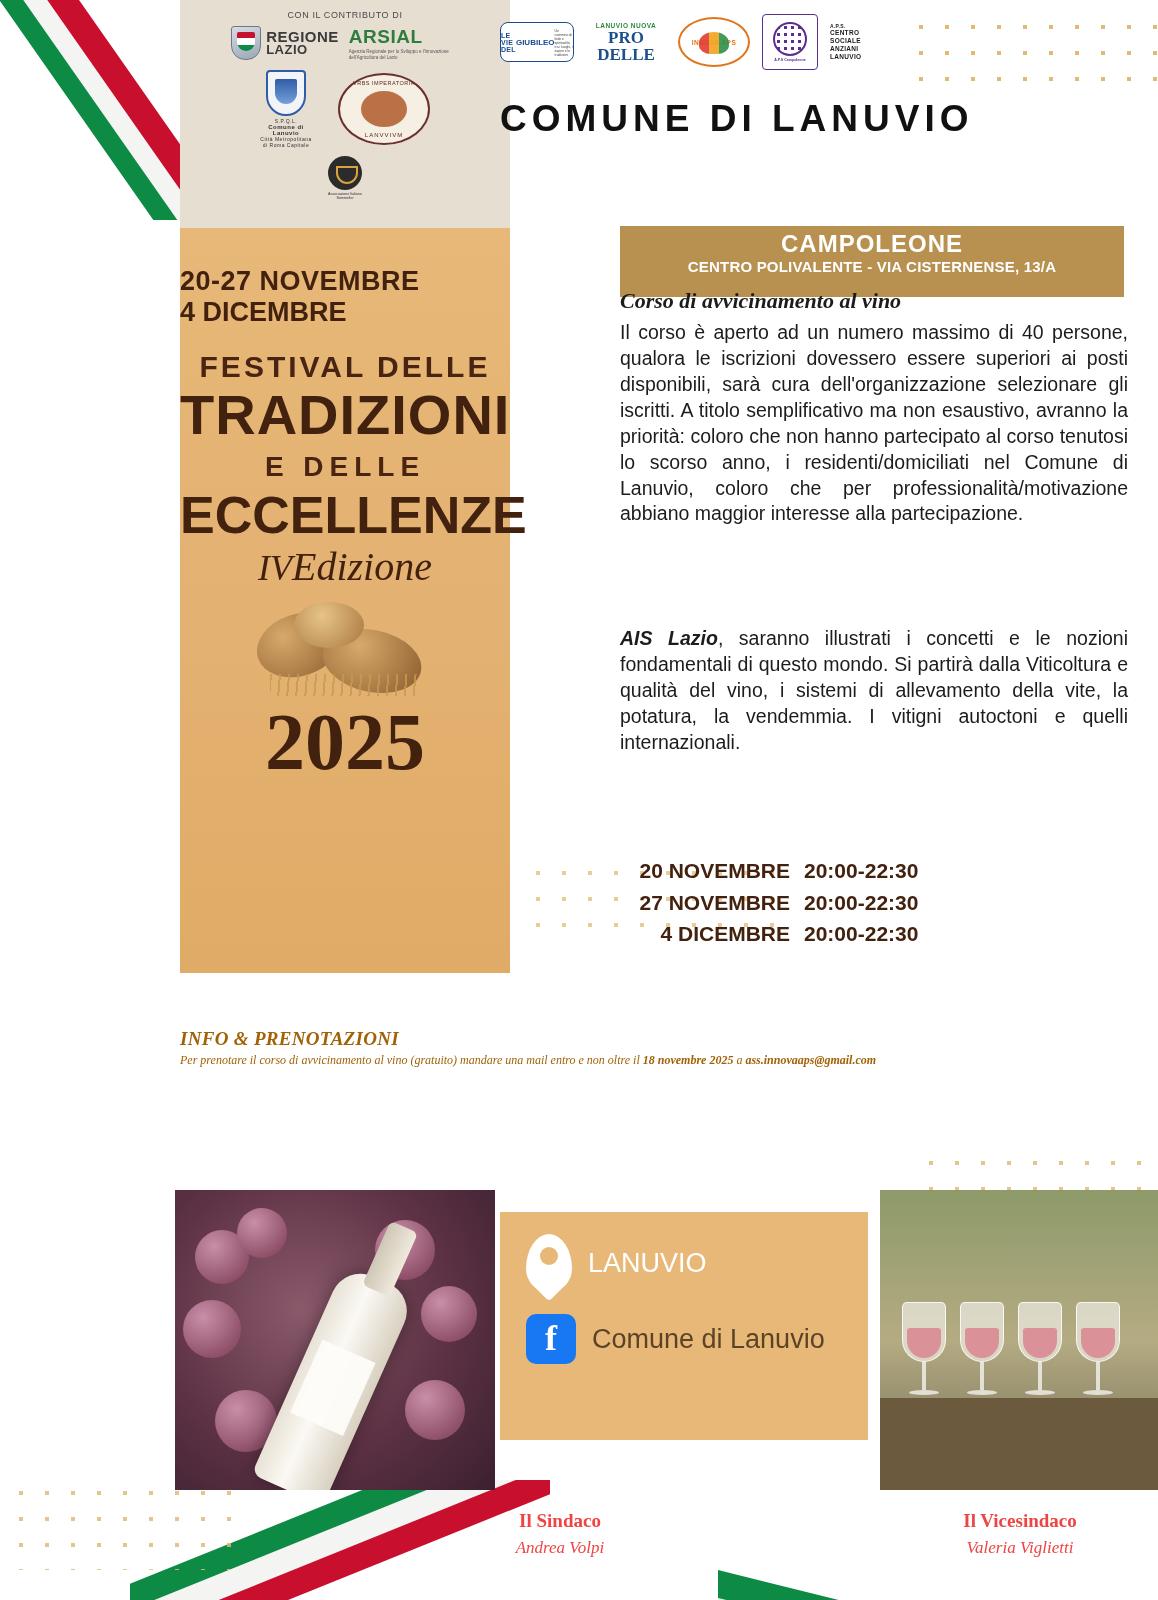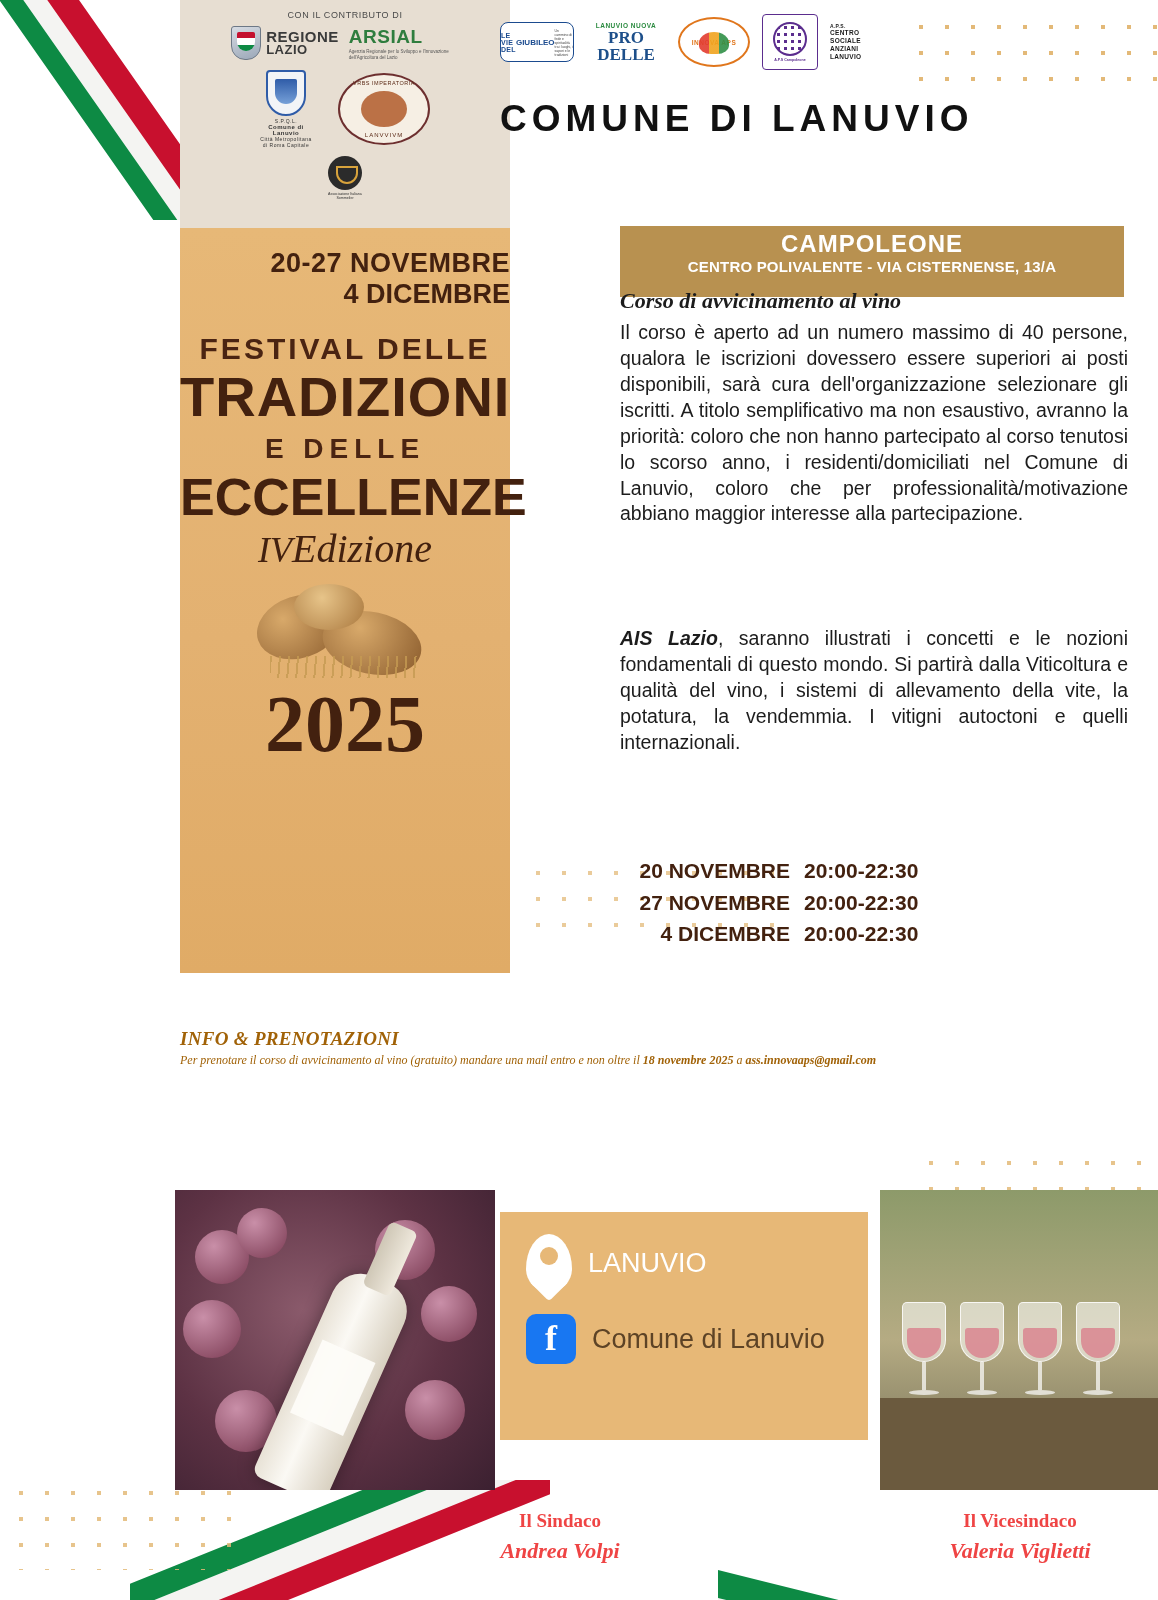--- a/index.html
+++ b/index.html
@@ -100,21 +100,21 @@
   .comune-title {
     position:absolute; left:500px; top:98px; width:640px;
     font-size:37px; font-weight:bold; letter-spacing:5px; color:#111;
   }
 
   
   .poster {
     position:absolute; left:180px; top:228px; width:330px; height:745px;
     background:linear-gradient(180deg,#e7b877,#e3b171 55%,#e0ab66);
   }
-  .pdates { padding:20px 0 0 0; text-align:right; font-weight:bold; color:#43210f; }
+  .pdates { padding:38px 0 0 0; text-align:left; font-weight:bold; color:#43210f; }
   .pdates .d1 { font-size:27px; letter-spacing:.5px; }
   .pdates .d2 { font-size:27px; }
   .festival { text-align:center; font-size:30px; font-weight:bold; letter-spacing:3px; color:#4a2412; margin-top:22px; }
   .tradizioni { font-size:56px; font-weight:bold; letter-spacing:1px; color:#43210f; line-height:.95; margin-top:4px;}
   .edelle { text-align:center; font-size:28px; font-weight:bold; letter-spacing:6px; color:#4a2412; margin-top:10px; }
   .eccellenze { text-align:center; font-size:52px; font-weight:bold; color:#43210f; line-height:1; margin-top:6px;}
   .edizione { text-align:center; margin-top:2px; color:#43210f; }
   .edizione .iv { font-family:"Liberation Serif", serif; font-size:36px; font-style:italic; }
   .edizione .word { font-family:"Liberation Serif", serif; font-size:40px; font-style:italic; }
   .bread { width:190px; height:110px; margin:6px auto 0; position:relative; }
@@ -178,21 +178,21 @@
   .glass { position:absolute; bottom:92px; width:44px; height:96px; }
   .glass .bowl { width:44px; height:60px; background:rgba(255,255,255,.55); border-radius:6px 6px 26px 26px; border:1px solid rgba(255,255,255,.8); }
   .glass .bowl:after{content:""; position:absolute; left:5px; top:26px; right:5px; height:30px; background:#d98a92; border-radius:4px 4px 22px 22px; opacity:.9;}
   .glass .stem { width:4px; height:28px; background:rgba(255,255,255,.7); margin:0 auto; }
   .glass .foot { width:30px; height:5px; background:rgba(255,255,255,.7); border-radius:50%; margin:0 auto; }
   .table-top { position:absolute; left:0; right:0; bottom:0; height:92px; background:#6b5a3e; }
 
   
   .sign { position:absolute; text-align:center; font-family:"Liberation Serif", serif; color:#ef4444; }
   .sign .role { font-size:19px; font-weight:bold; }
-  .sign .name { font-size:22px; font-weight:bold; font-style:italic; margin-top:6px; }
+  .sign .name { font-size:17px; font-weight:normal; font-style:italic; margin-top:6px; }
   .sign-left { left:440px; top:1510px; width:240px; }
   .sign-right { left:880px; top:1510px; width:280px; }
 </style>
 </head>
 <body>
 
 <div class="ribbon-tl">
   <div class="band g"></div>
     <div class="band w"></div>
     <div class="band r"></div>

